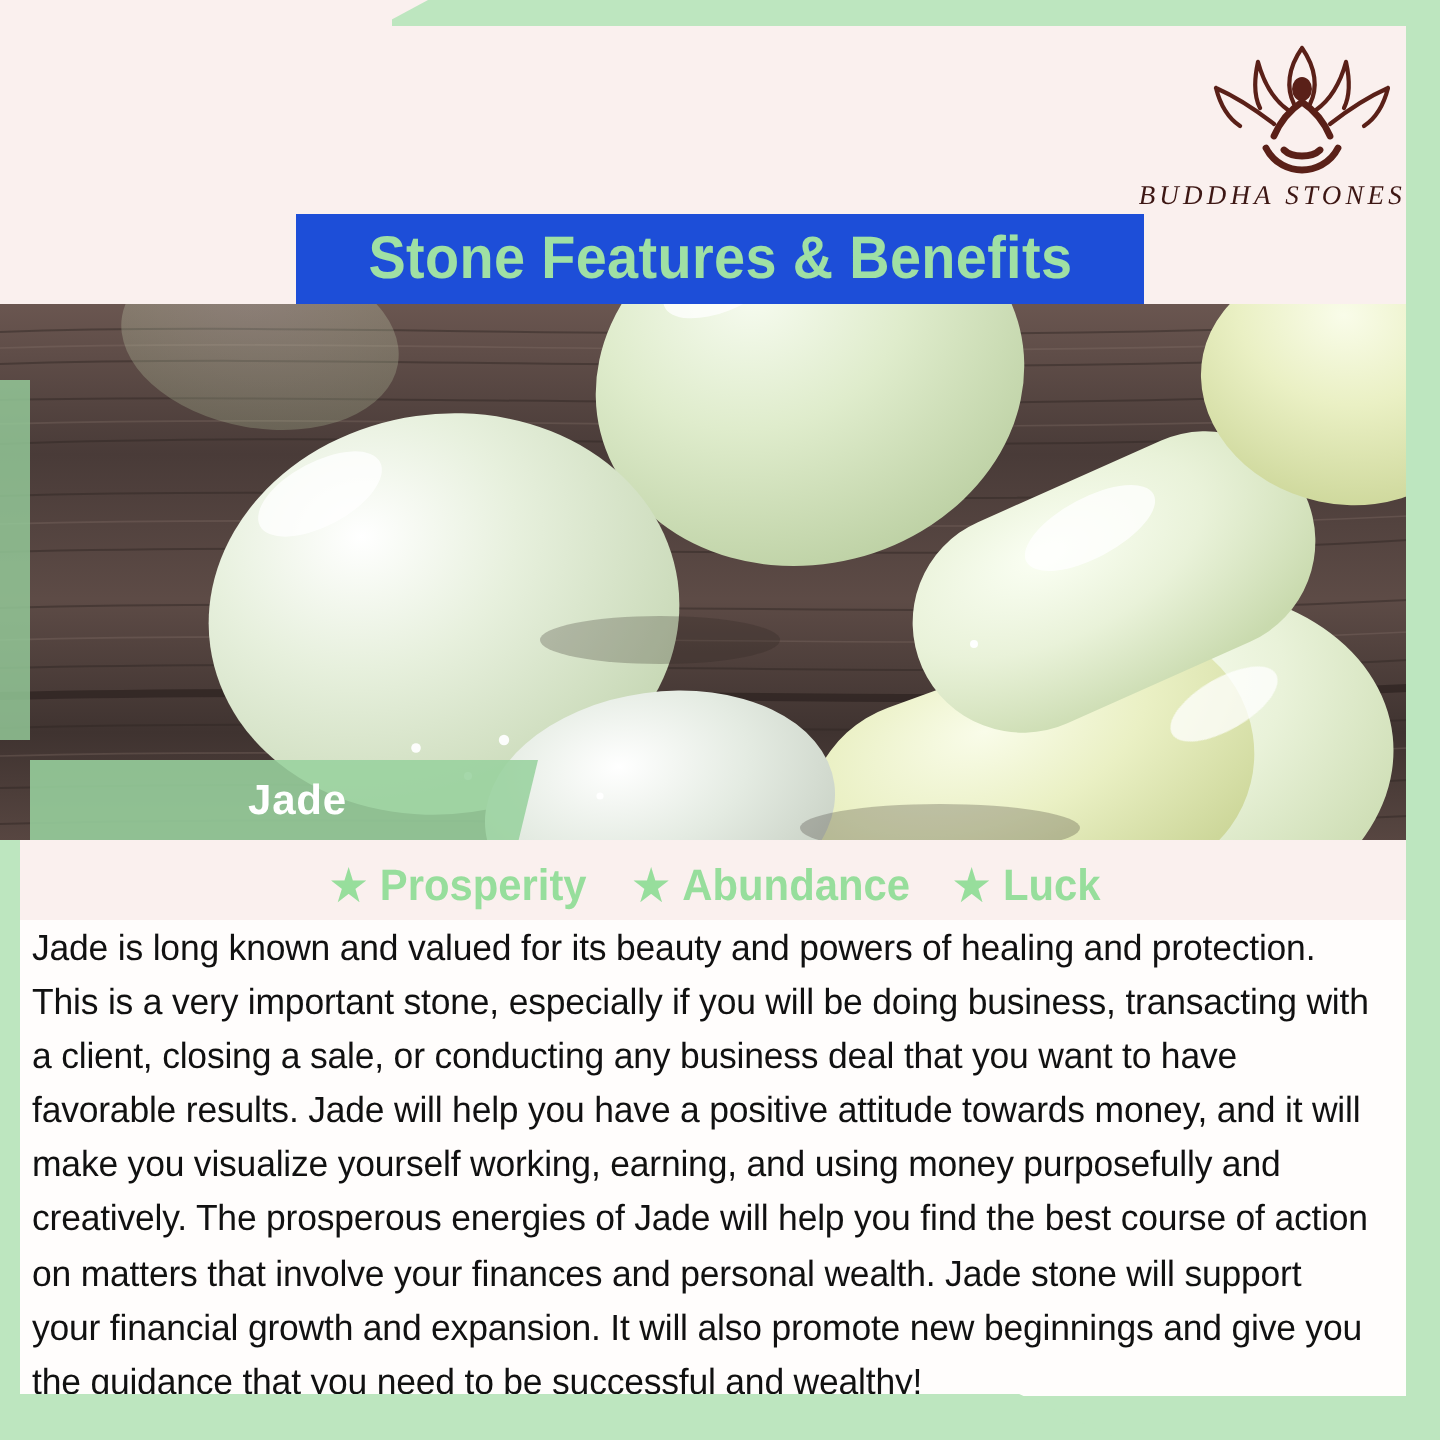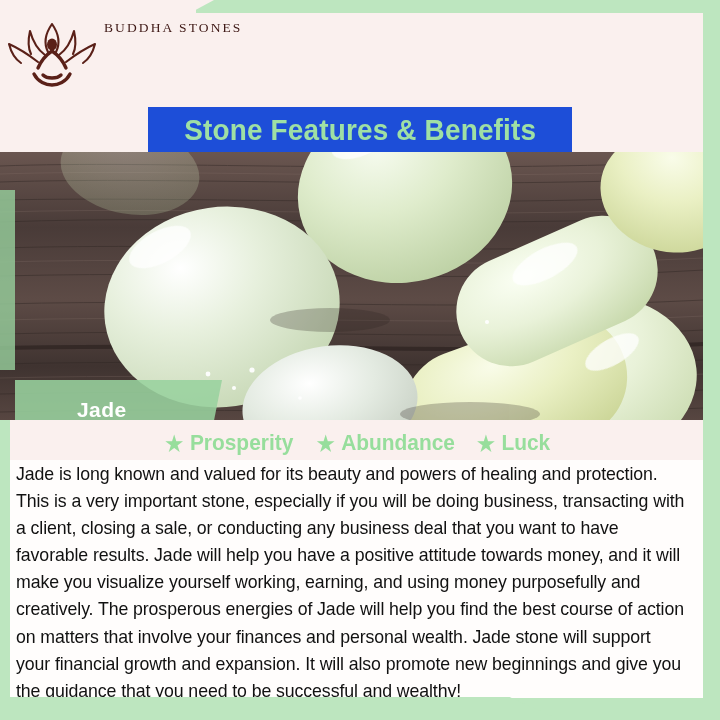--- a/index.html
+++ b/index.html
@@ -33,22 +33,23 @@
     left:188px;top:0;
     width:26px;height:14px;
     background:#faf0ee;
     clip-path:polygon(0 0,100% 0,0 100%);
   }
 
   
   .logo{
     position:absolute;
     left:0;right:17px;top:18px;
-    display:flex;flex-direction:row;
-    align-items:flex-start;
+    display:flex;flex-direction:column;
+    align-items:flex-end;
+    font-style:italic;
   }
   .logo-mark{width:104px;height:70px;display:block;}
   .logo-word{
     margin-top:2px;
     font-family:"Liberation Serif",serif;
     font-size:13.5px;
     letter-spacing:2.1px;
     color:#3d1714;
     font-weight:400;
   }
@@ -89,21 +90,21 @@
     background:rgba(150,205,155,.82);
   }
 
   
   .jade-band{
     position:absolute;
     left:15px;top:380px;
     width:207px;height:42px;
     background:rgba(152,209,158,.88);
     clip-path:polygon(0 0,100% 0,96% 100%,0 100%);
-    display:flex;align-items:flex-end;
+    display:flex;align-items:center;padding-left:47px;
   }
   .jade-text{
     margin-left:62px;
     color:#ffffff;
     font-weight:700;
     font-size:21px;
     letter-spacing:.4px;
   }
 
   

